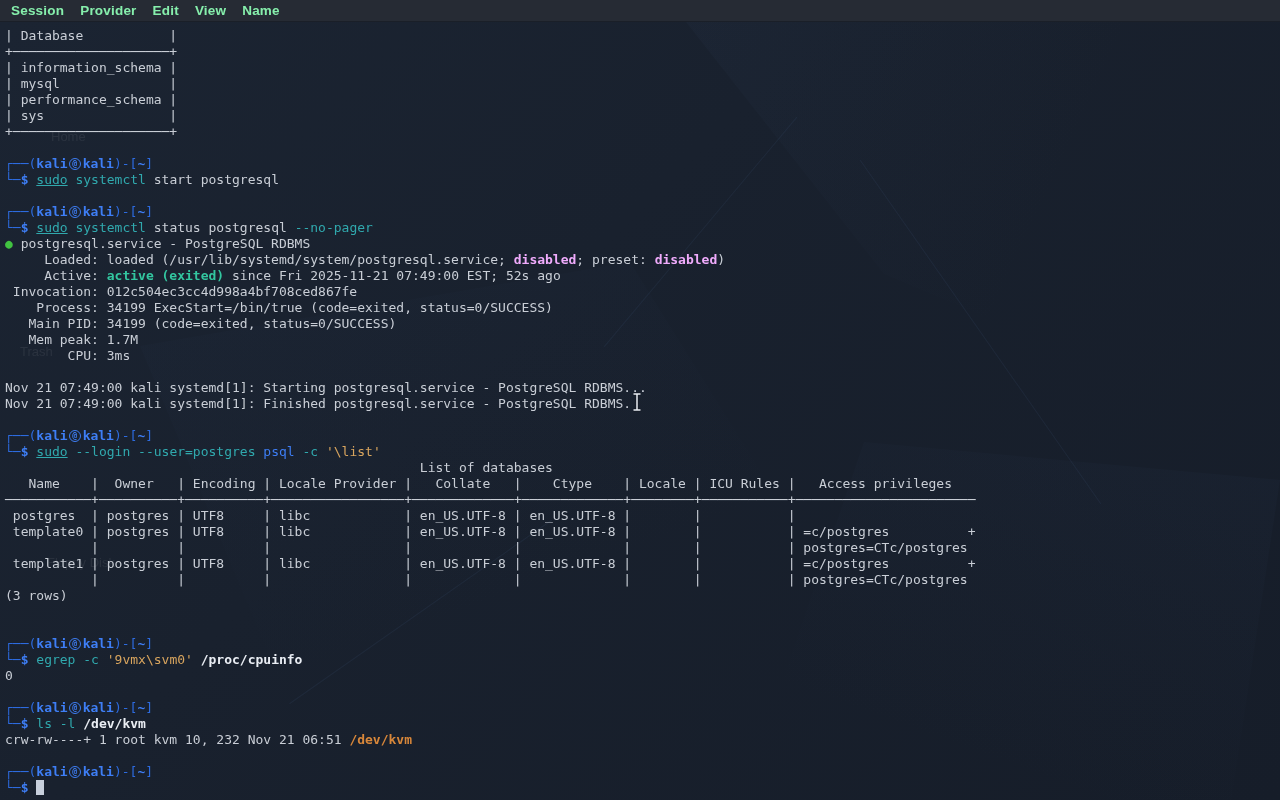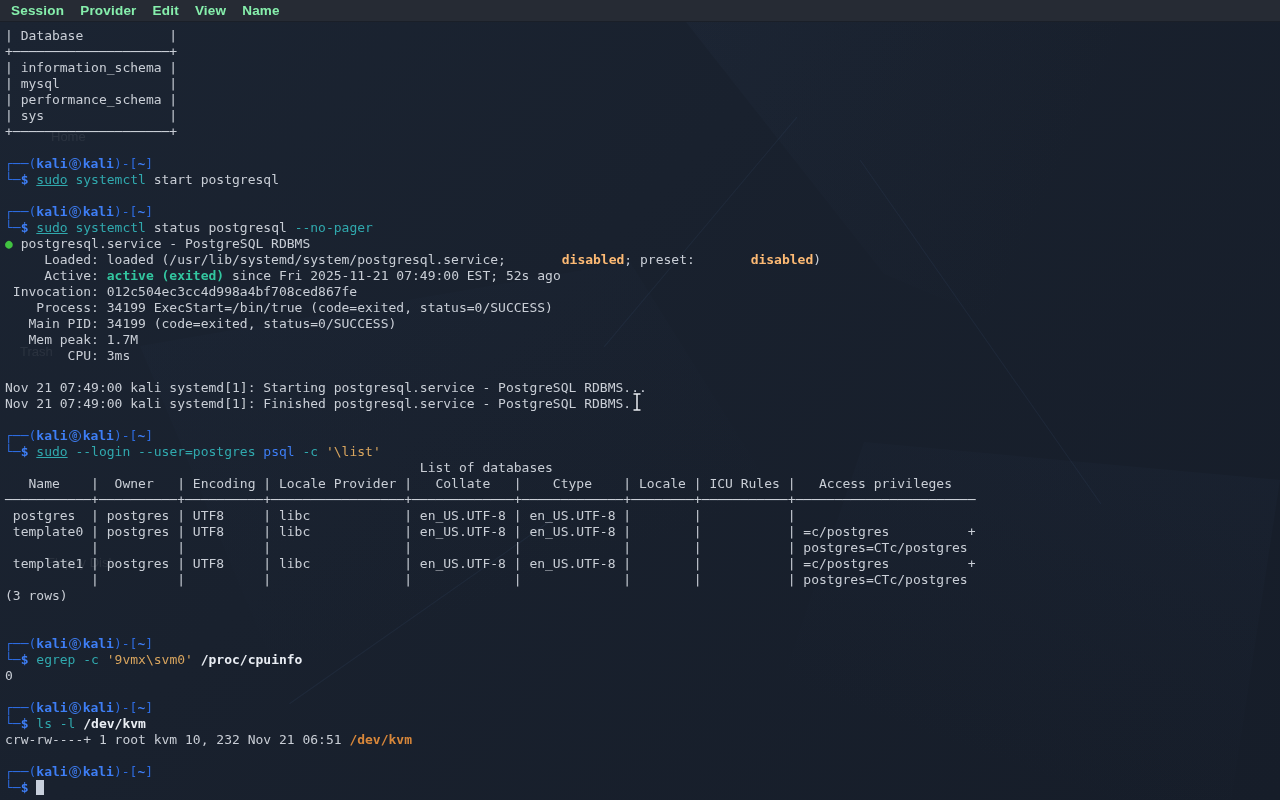--- a/index.html
+++ b/index.html
@@ -50,21 +50,21 @@
   .sg-t{color:#c9ced6;}
   .sg-blue{color:#2d6bdf;}
   .sg-bblue{color:#3e7ef5;font-weight:bold;}
   .sg-blue2{color:#3e7ef5;}
   .sg-bwhite{color:#eaeef4;font-weight:bold;margin-top:37px;}
   .sg-teal{color:#30a9ae;}
   .sg-tealu{color:#30a9ae;text-decoration:underline;}
   .sg-str{color:#d9a55e;}
   .sg-green{color:#41c341;}
   .sg-bgreen{color:#33c7a0;font-weight:bold;}
-  .sg-byellow{color:#fdba74;font-weight:bold;margin-left:48px;}
+  .sg-byellow{color:#f0abfc;font-weight:bold;}
   .sg-orange{color:#d8873a;font-weight:bold;}
   .sg-blk{background:#c7cfdb;color:#c7cfdb;}
   .sg-at{
     display:inline-block;width:12px;height:12px;line-height:12px;
     border:1px solid #3e7ef5;border-radius:50%;box-sizing:border-box;
     font-size:8px;text-align:center;color:#3e7ef5;font-weight:bold;
     vertical-align:1px;margin:0 2px 0 1px;
   }
   
   .ibeam{position:absolute;left:631px;top:392px;width:12px;height:20px;}

